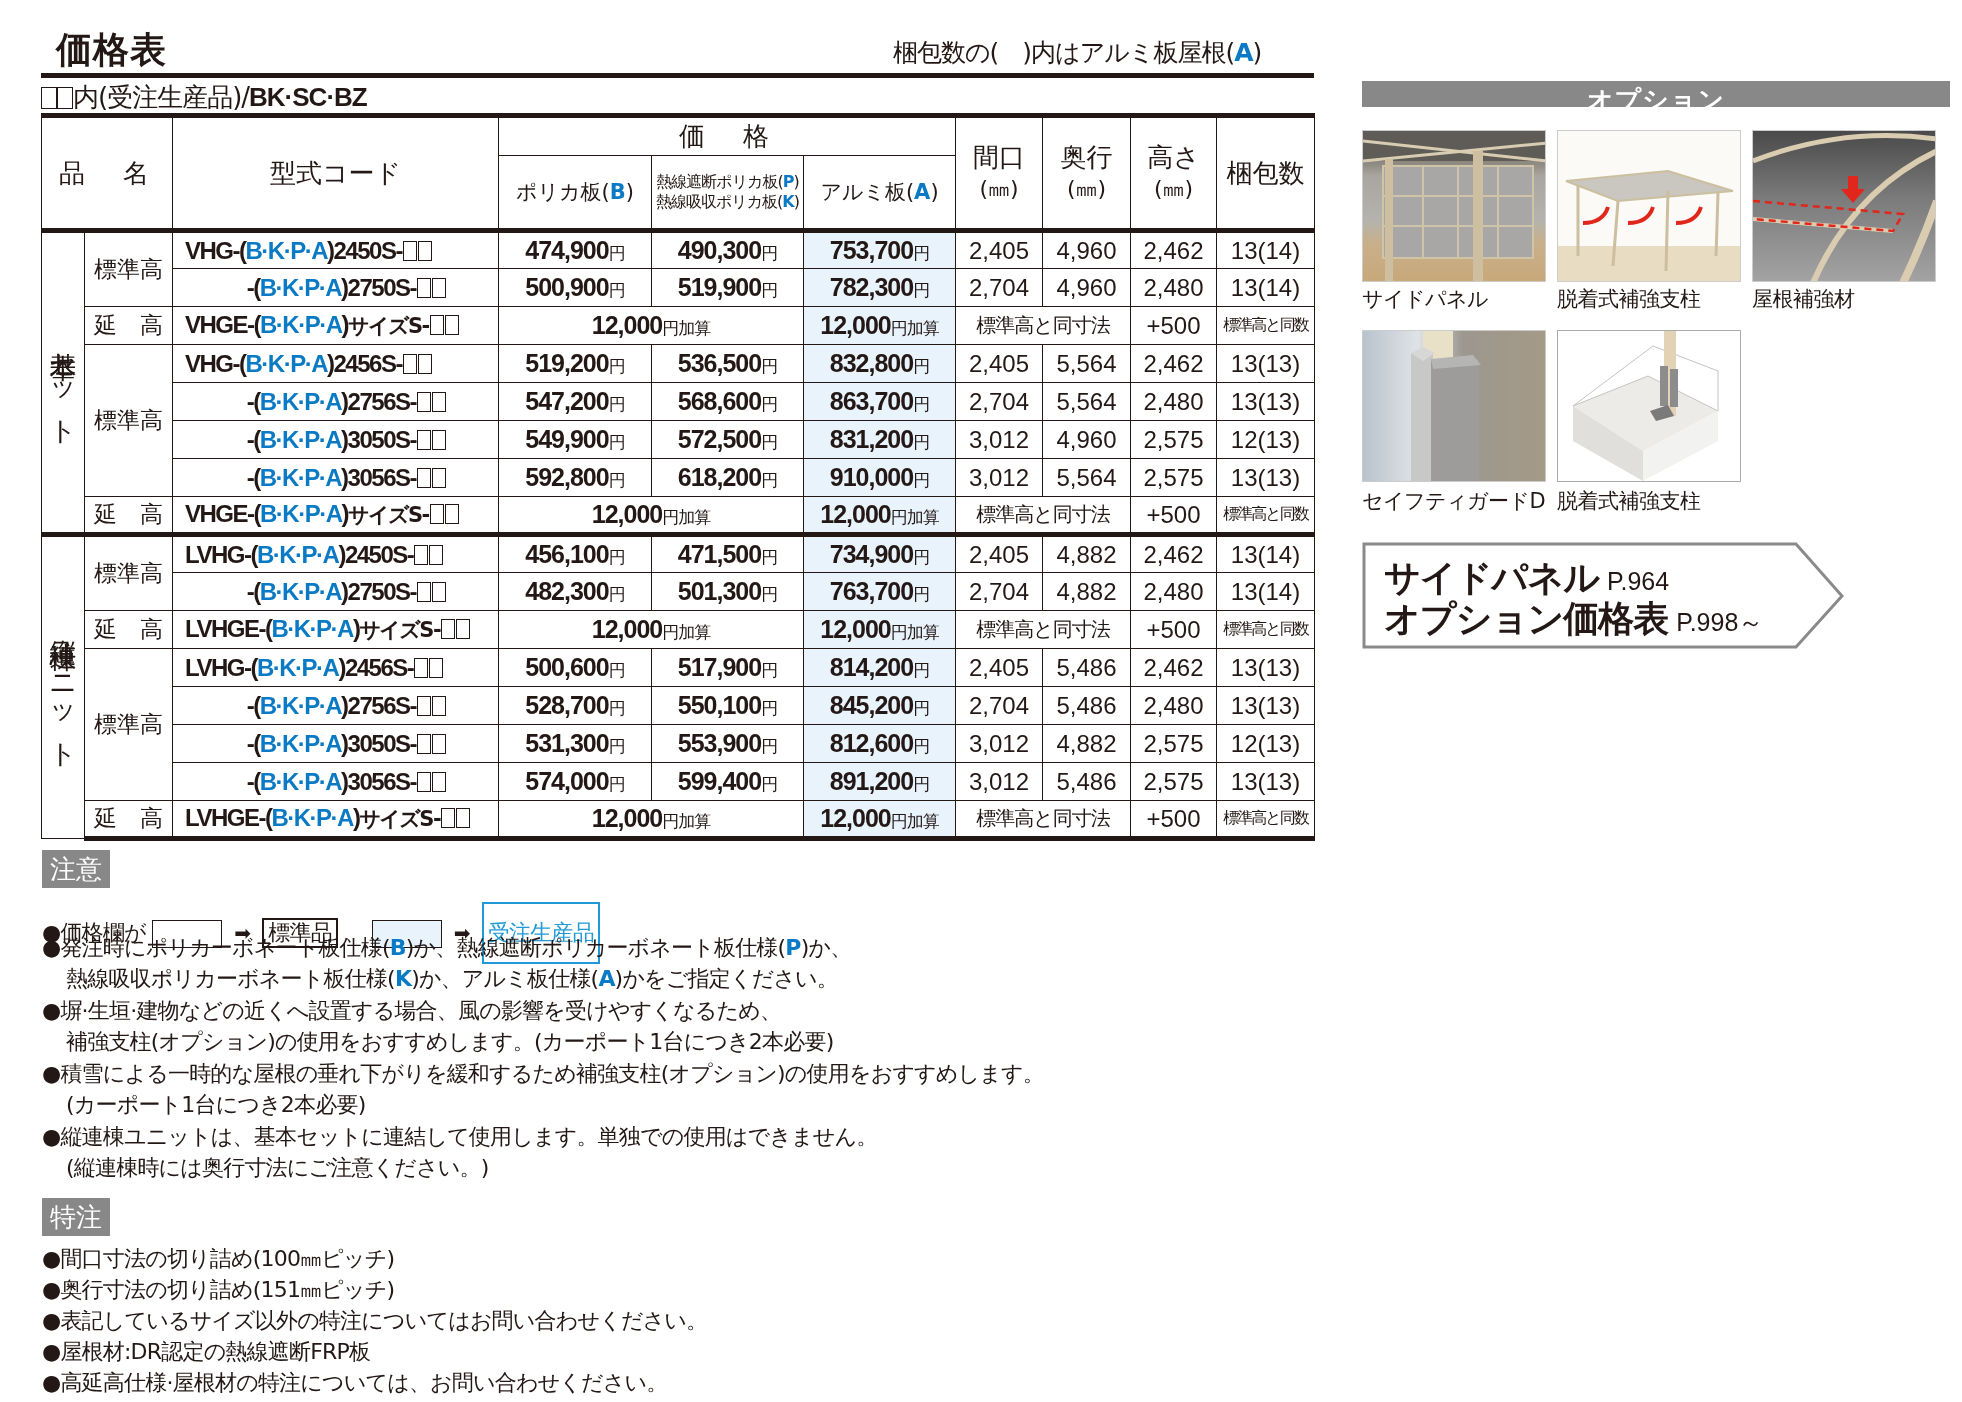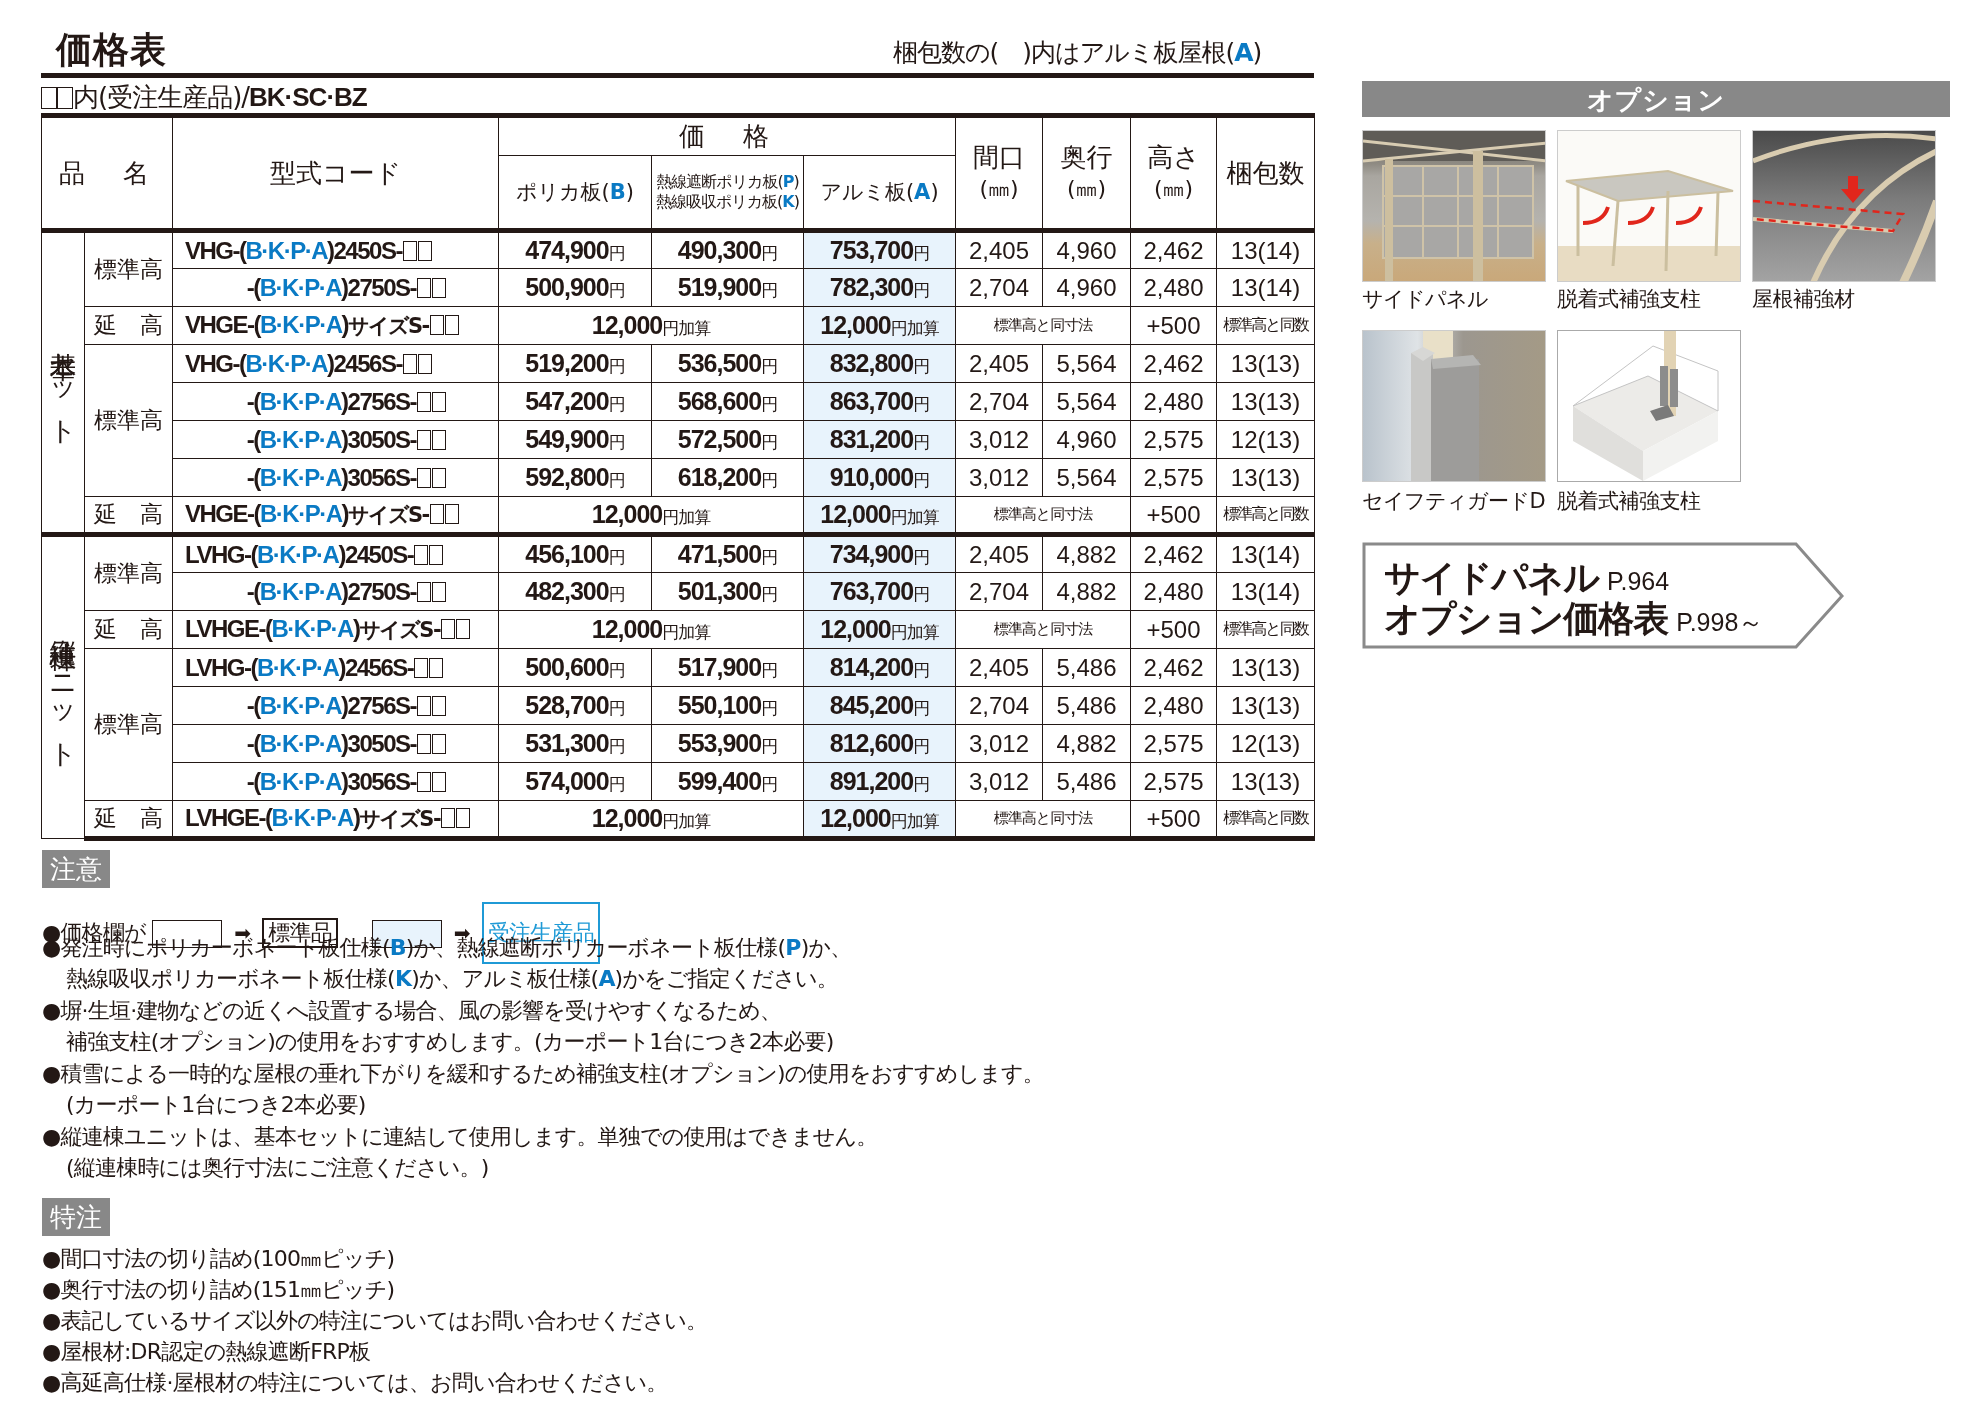--- a/index.html
+++ b/index.html
@@ -30,35 +30,35 @@
   #price-table td.group { font-size: 27px; line-height: 32px; writing-mode: vertical-rl; text-orientation: upright; letter-spacing: 2px; vertical-align: middle; }
   #price-table td.sub { font-size: 23px; letter-spacing: 0px; }
   #price-table td.code { text-align: left; padding-left: 12px; font-size: 24px; font-weight: bold; font-family: "Liberation Sans", sans-serif; letter-spacing: -1.5px; transform-origin: left; }
   #price-table td.code.indent { text-align: right; padding-right: 52px; padding-left: 0; }
   #price-table td.code .sq { display: inline-block; width: 14px; height: 20px; border: 1.5px solid #231815; vertical-align: -2px; margin-left: 1px; }
   #price-table td.code .kana { font-family: "DejaVu Sans", sans-serif; font-weight: bold; font-size: 21px; }
   #price-table td.price { font-size: 25px; font-weight: bold; font-family: "Liberation Sans", sans-serif; letter-spacing: -1px; }
   #price-table td.price .yen { font-size: 17px; font-weight: normal; font-family: "DejaVu Sans", sans-serif; letter-spacing: -1px; }
   #price-table td.price.alum { background: #e8f3fc; }
   #price-table td.num { font-size: 24px; font-family: "Liberation Sans", sans-serif; }
-  #price-table td.same { font-size: 15px; letter-spacing: -1px; }
+  #price-table td.same { font-size: 20px; letter-spacing: -1px; }
   #price-table td.same-small { font-size: 16px; letter-spacing: -2px; }
 
   
   .label-box { background: #888888; color: #fff; font-size: 26px; padding: 2px 8px; height: 38px; line-height: 34px; }
   .note-line { left: 42px; font-size: 22px; white-space: nowrap; letter-spacing: -0.8px; line-height: 30px; }
   .note-line.cont { left: 66px; }
   .legend-box { display: inline-block; width: 70px; height: 28px; border: 1.5px solid #231815; vertical-align: middle; }
   .legend-box.lb { background: #e8f3fc; }
   .legend-std { display: inline-block; border: 2px solid #231815; padding: 0 4px; line-height: 26px; font-size: 22px; }
   .legend-ord { display: inline-block; border: 2px solid #1f9ad6; color: #1f9ad6; padding: 16px 4px; line-height: 26px; font-size: 22px; }
   .arrow-r { display: inline-block; font-size: 20px; margin: 0 6px; }
 
   
-  #opt-header { left: 1362px; top: 81px; width: 588px; height: 36px; background: #888888; color: #fff; font-size: 26px; font-weight: bold; text-align: center; line-height: 39px; letter-spacing: 1px; }
+  #opt-header { left: 1362px; top: 81px; width: 588px; height: 26px; background: #888888; color: #fff; font-size: 26px; font-weight: bold; text-align: center; line-height: 39px; letter-spacing: 1px; }
   .opt-img { width: 184px; height: 152px; border: 1px solid #cccccc; overflow: hidden; }
   .opt-label { font-size: 21px; white-space: nowrap; letter-spacing: -0.5px; }
   #ref-banner { left: 1362px; top: 542px; width: 482px; height: 107px; }
   #ref-banner .line1 { position: absolute; left: 22px; top: 12px; font-size: 36px; font-weight: bold; white-space: nowrap; letter-spacing: -1px; }
   #ref-banner .line2 { position: absolute; left: 22px; top: 53px; font-size: 36px; font-weight: bold; white-space: nowrap; letter-spacing: -1px; }
   #ref-banner .pg { font-size: 25px; font-weight: normal; font-family: "Liberation Sans", sans-serif; margin-left: 8px; letter-spacing: 0; }
 </style>
 </head>
 <body>
 

